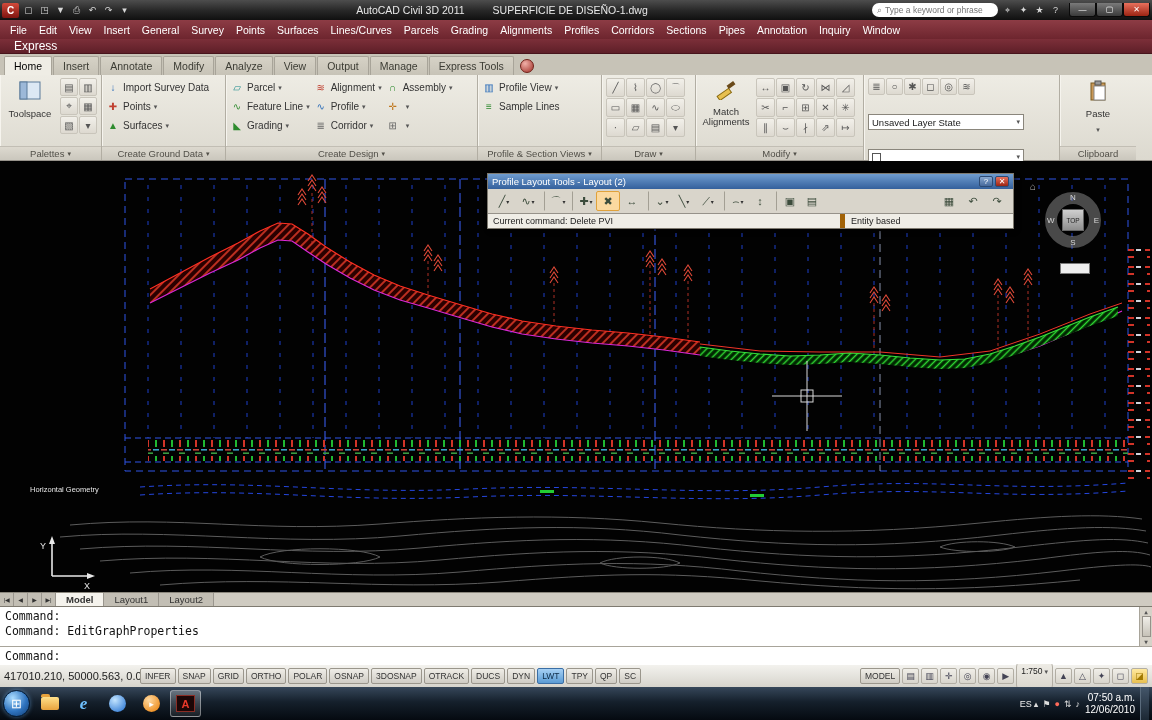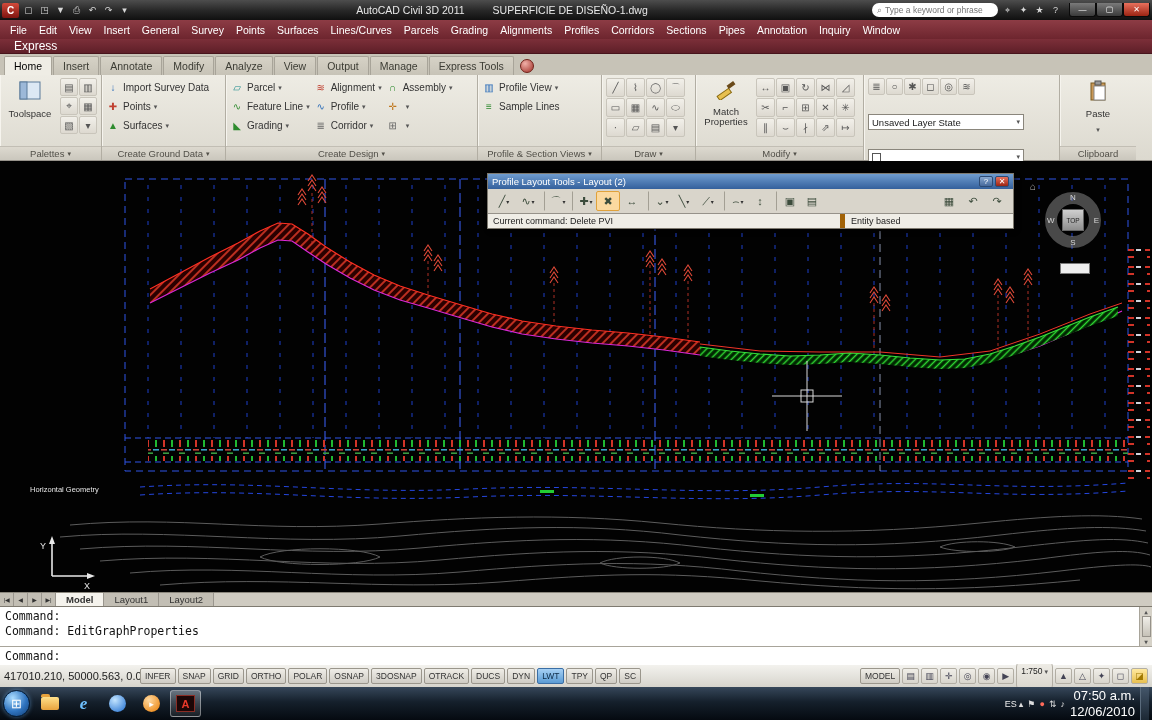--- a/index.html
+++ b/index.html
@@ -146,21 +146,21 @@
   .tb-glyph{display:flex;align-items:center;justify-content:center;color:#fff;font-size:12px}
   .icon-folder{width:18px;height:13px;background:linear-gradient(#ffe08a,#e8a33d);border-radius:2px;position:relative}
   .icon-folder::before{content:"";position:absolute;top:-3px;left:0;width:9px;height:3px;background:#e8a33d;border-radius:2px 2px 0 0}
   .icon-ie{color:#6fc1ff;font-size:17px;font-weight:bold;font-style:italic;font-family:"Liberation Serif",serif}
   .icon-globe{width:17px;height:17px;border-radius:50%;background:radial-gradient(circle at 35% 30%,#c2e4ff,#1d6cce)}
   .icon-wmp{width:17px;height:17px;border-radius:50%;background:radial-gradient(circle at 35% 30%,#ffd9a0,#e87b00);font-size:9px}
   .icon-acad{width:19px;height:17px;background:#1c0606;border:1px solid #8a2c24;color:#e8392a;font-weight:bold;font-size:11px}
   .tray{margin-left:auto;display:flex;align-items:center;gap:2px;color:#eee;font-size:9px}
   .tray-ico{font-size:9px;color:#ddd}
   .tray-ico.red{color:#ff6a5a}
-  .clock{text-align:right;line-height:1.2;font-size:13px;color:#fff;margin:0 3px;white-space:nowrap}
+  .clock{text-align:right;line-height:1.2;font-size:10px;color:#fff;margin:0 3px;white-space:nowrap}
   .show-desktop{width:9px;height:33px;background:linear-gradient(#44566a,#1c2834);border-left:1px solid #5a6b7c}
 </style>
 </head>
 <body>
 
 <div class="app">
 
   <div class="titlebar">
     <div class="app-logo">C</div>
     <div class="qat">
@@ -398,21 +398,21 @@
         <div class="panel-label has-dd">Draw</div>
       </div>
 
       <div class="panel" style="width:168px">
         <div class="panel-body">
           <div class="bigbtn">
             <svg width="22" height="20">
               <rect x="2" y="12" width="14" height="5" fill="#e8c050" stroke="#8a6a10" transform="rotate(-35 9 14)"></rect>
               <rect x="12" y="3" width="8" height="4" fill="#6a4a1a" transform="rotate(-35 16 5)"></rect>
             </svg>
-            <span>Match Properties</span>
+            <span>Match Alignments</span>
           </div>
           <div class="icon-grid cols5">
 
           <span class="gi">↔</span>
               <span class="gi">▣</span>
               <span class="gi">↻</span>
               <span class="gi">⋈</span>
               <span class="gi">◿</span>
               <span class="gi">✂</span>
               <span class="gi">⌐</span>

